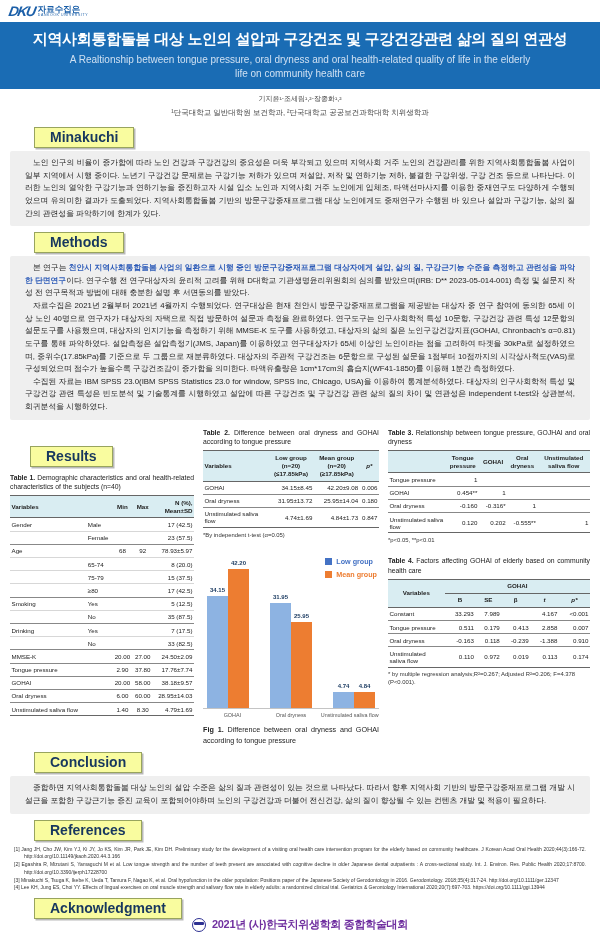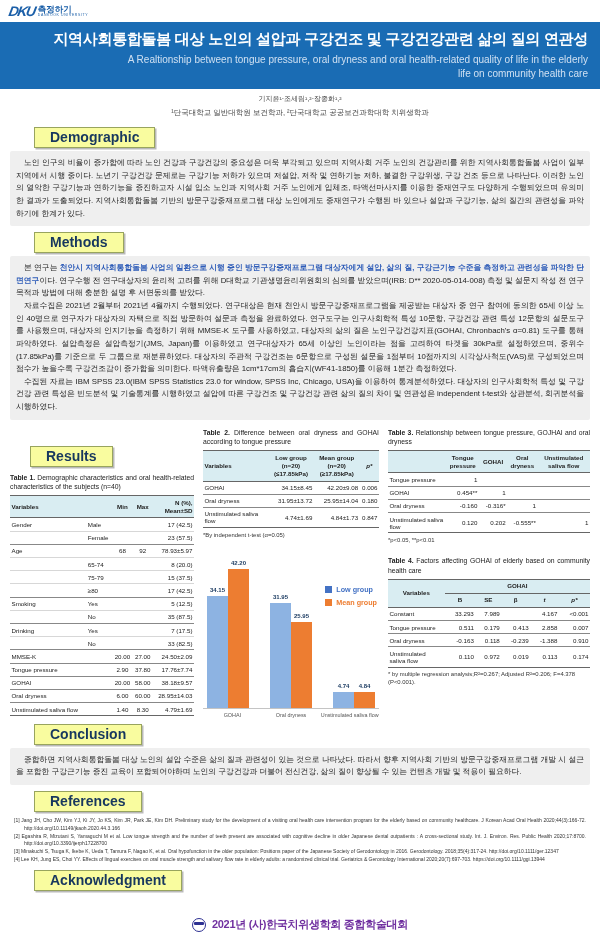--- a/index.html
+++ b/index.html
@@ -9,35 +9,35 @@
     background:#ffffff; color:#222; position:relative; overflow:hidden;
   }
   
   .top-strip { height:22px; display:flex; align-items:center; padding-left:9px; background:#fff; }
   .dku-logo { display:flex; align-items:center; gap:3px; }
   .dku-abbr { font-style:italic; font-weight:bold; color:#1b5fa8; font-size:14px; letter-spacing:-1.5px; transform:skewX(-10deg); }
   .dku-stack { display:flex; flex-direction:column; line-height:1.05; }
   .dku-kr { font-size:8.5px; font-weight:bold; color:#1b5fa8; }
   .dku-en { font-size:3.5px; color:#1b5fa8; letter-spacing:.6px; }
   
-  .banner { background:#1a6cb4; color:#fff; text-align:right; padding:8px 12px 9px; }
+  .banner { background:#1a6cb4; color:#fff; text-align:center; padding:8px 12px 9px; }
   .banner-kr { font-size:15px; font-weight:bold; margin-bottom:4px; letter-spacing:-0.3px; }
   .banner-en { font-size:10px; color:#cfe0f2; line-height:1.35; }
   
   .authors { text-align:center; padding:5px 0 3px; }
   .authors-names { font-size:7px; color:#444; }
   .authors-affil { font-size:7.5px; color:#444; margin-top:4px; }
   
   .section { margin:6px 10px 0; }
   .badge {
     display:inline-block; background:#f9fc9f; border:1px solid #98a45e;
     box-shadow:1.5px 1.5px 0 #b9b9b9; color:#17375e; font-weight:bold;
     font-size:14px; padding:1px 15px 2px; margin-left:24px; margin-bottom:3px;
   }
-  .panel { background:#efefef; border-radius:2px; padding:6px 6px; font-size:7.8px; line-height:1.62; text-align:justify; color:#222; overflow:hidden; }
+  .panel { background:#efefef; border-radius:2px; padding:6px 15px; font-size:7.8px; line-height:1.62; text-align:justify; color:#222; overflow:hidden; }
   .panel p { text-indent:8px; }
   .em { color:#2e5cb8; font-weight:bold; }
   
   .results-wrap { margin:6px 10px 0; display:flex; gap:9px; }
   .rcol1 { width:184px; flex:none;margin-top:20px; }
   .rcol2 { width:176px; flex:none; }
   .rcol3 { flex:1; min-width:0; }
   .rcol1 .badge { margin-left:20px; margin-bottom:4px; }
   .tbl-title { font-size:6.8px; line-height:1.45; margin:2px 0 3px; text-align:justify; color:#222; }
   .ptable { width:100%; border-collapse:collapse; font-size:6.2px; color:#222; }
@@ -45,21 +45,21 @@
   .ptable thead { border-top:1.3px solid #666; border-bottom:1px solid #666; }
   .ptable td { padding:2.6px 1.5px; border-bottom:0.5px solid #d7d7d7; vertical-align:middle; }
   .ptable tr.sep td { border-bottom:0.9px solid #888; }
   .ptable tbody tr:last-child td { border-bottom:1.3px solid #666; }
   .ptable .al { text-align:left; } .ptable .ar { text-align:right; } .ptable .ac { text-align:center; }
   .ptable .ital { font-style:italic; }
   .tbl-foot { font-size:5.9px; color:#333; margin-top:2.5px; line-height:1.4; }
   .gohai-span { border-bottom:0.9px solid #666; }
   
   .chart-wrap { margin-top:12px; position:relative; padding-top:8px; }
-  .legend { position:absolute; top:6px; right:2px; display:flex; flex-direction:column; gap:4px; z-index:2;margin-top:28px; }
+  .legend { position:absolute; top:6px; right:2px; display:flex; flex-direction:column; gap:4px; z-index:2; }
   .legend-item { display:flex; align-items:center; gap:4px; font-size:7.2px; font-weight:bold; }
   .legend-swatch { width:7px; height:7px; flex:none; }
   .plot { position:relative; height:150px; border-bottom:1px solid #c4c4c4; display:flex; align-items:flex-end; justify-content:space-between; padding:0 4px; }
   .bar-group { display:flex; align-items:flex-end; }
   .bar { width:21px; position:relative; }
   .bar-label { position:absolute; top:-9px; left:50%; transform:translateX(-50%); font-size:6px; font-weight:bold; color:#17375e; white-space:nowrap; }
   .cat-labels { display:flex; justify-content:space-between; font-size:5.4px; color:#555; padding:3px 0 0; }
   .cat-labels span { flex:1; text-align:center; }
   .fig-caption { font-size:7.2px; margin-top:7px; line-height:1.5; text-align:justify; }
   
@@ -71,50 +71,50 @@
   .society-logo::after { content:""; position:absolute; left:1px; right:1px; top:3px; height:3px; background:#2e3192; border-radius:1px; }
   .footer-text { color:#7030a0; font-weight:bold; font-size:11px; letter-spacing:-0.3px; }
 </style>
 </head>
 <body>
 
 <div class="top-strip">
   <div class="dku-logo">
     <span class="dku-abbr">DKU</span>
     <span class="dku-stack">
-      <span class="dku-kr">측정하기</span>
+      <span class="dku-kr">자료수집은</span>
       <span class="dku-en">DANKOOK UNIVERSITY</span>
     </span>
   </div>
 </div>
 
 <div class="banner">
   <div class="banner-kr">지역사회통합돌봄 대상 노인의 설압과 구강건조 및 구강건강관련 삶의 질의 연관성</div>
   <div class="banner-en">
     <span>A Realtionship between tongue pressure, oral dryness and oral health-related quality of life in the elderly</span><br>
     <span>life on community health care</span>
   </div>
 </div>
 
 <div class="authors">
   <div class="authors-names">기지윤¹·조세림¹,²·장종화¹,²</div>
   <div class="authors-affil">¹단국대학교 일반대학원 보건학과, ²단국대학교 공공보건과학대학 치위생학과</div>
 </div>
 
 <div class="section">
-  <div class="badge">Demographic</div>
+  <div class="badge">Minakuchi</div>
   <div class="panel">
     <p>노인 인구의 비율이 증가함에 따라 노인 건강과 구강건강의 중요성은 더욱 부각되고 있으며 지역사회 거주 노인의 건강관리를 위한 지역사회통합돌봄 사업이 일부 지역에서 시행 중이다. 노년기 구강건강 문제로는 구강기능 저하가 있으며 저설압, 저작 및 연하기능 저하, 불결한 구강위생, 구강 건조 등으로 나타난다. 이러한 노인의 열악한 구강기능과 연하기능을 증진하고자 시설 입소 노인과 지역사회 거주 노인에게 입체조, 타액선마사지를 이용한 중재연구도 다양하게 수행되었으며 유의미한 결과가 도출되었다. 지역사회통합돌봄 기반의 방문구강중재프로그램 대상 노인에게도 중재연구가 수행된 바 있으나 설압과 구강기능, 삶의 질간의 관련성을 파악하기에 한계가 있다.</p>
   </div>
 </div>
 
 <div class="section">
   <div class="badge">Methods</div>
   <div class="panel">
-    <p><span>본 연구는 </span><span class="em">천안시 지역사회통합돌봄 사업의 일환으로 시행 중인 방문구강중재프로그램 대상자에게 설압, 삶의 질, 구강근기능 수준을 측정하고 관련성을 파악한 단면연구</span><span>이다. 연구수행 전 연구대상자의 윤리적 고려를 위해 D대학교 기관생명윤리위원회의 심의를 받았으며(IRB: D** 2020-05-014-008) 측정 및 설문지 작성 전 연구목적과 방법에 대해 충분한 설명 후 서면동의를 받았다.</span></p>
+    <p><span>본 연구는 </span><span class="em">천안시 지역사회통합돌봄 사업의 일환으로 시행 중인 방문구강중재프로그램 대상자에게 설압, 삶의 질, 구강근기능 수준을 측정하고 관련성을 파악한 단면연구</span><span>이다. 연구수행 전 연구대상자의 윤리적 고려를 위해 D대학교 기관생명윤리위원회의 심의를 받았으며(IRB: D** 2023-05-014-001) 측정 및 설문지 작성 전 연구목적과 방법에 대해 충분한 설명 후 서면동의를 받았다.</span></p>
     <p>자료수집은 2021년 2월부터 2021년 4월까지 수행되었다. 연구대상은 현재 천안시 방문구강중재프로그램을 제공받는 대상자 중 연구 참여에 동의한 65세 이상 노인 40명으로 연구자가 대상자의 자택으로 직접 방문하여 설문과 측정을 완료하였다. 연구도구는 인구사회학적 특성 10문항, 구강건강 관련 특성 12문항의 설문도구를 사용했으며, 대상자의 인지기능을 측정하기 위해 MMSE-K 도구를 사용하였고, 대상자의 삶의 질은 노인구강건강지표(GOHAI, Chronbach's α=0.81) 도구를 통해 파악하였다. 설압측정은 설압측정기(JMS, Japan)를 이용하였고 연구대상자가 65세 이상인 노인이라는 점을 고려하여 타겟을 30kPa로 설정하였으며, 중위수(17.85kPa)를 기준으로 두 그룹으로 재분류하였다. 대상자의 주관적 구강건조는 6문항으로 구성된 설문을 1점부터 10점까지의 시각상사척도(VAS)로 구성되었으며 점수가 높을수록 구강건조감이 증가함을 의미한다. 타액유출량은 1cm*17cm의 흡습지(WF41-1850)를 이용해 1분간 측정하였다.</p>
     <p>수집된 자료는 IBM SPSS 23.0(IBM SPSS Statistics 23.0 for window, SPSS Inc, Chicago, USA)을 이용하여 통계분석하였다. 대상자의 인구사회학적 특성 및 구강건강 관련 특성은 빈도분석 및 기술통계를 시행하였고 설압에 따른 구강건조 및 구강건강 관련 삶의 질의 차이 및 연관성은 independent t-test와 상관분석, 회귀분석을 시행하였다.</p>
   </div>
 </div>
 
 <div class="results-wrap">
   <div class="rcol1">
     <div class="badge">Results</div>
     <div class="tbl-title"><b>Table 1.</b><span> Demographic characteristics and oral health-related characteristics of the subjects (n=40)</span></div>
     <table class="ptable" id="table1">
@@ -310,20 +310,21 @@
             <div class="bar" style="height: 15.9182px; background: rgb(237, 125, 49);">
               <div class="bar-label">4.84</div>
             </div>
           </div>
         </div>
       <div class="cat-labels" id="fig1-cats">
           <span>GOHAI</span>
           <span>Oral dryness</span>
           <span>Unstimulated saliva flow</span>
         </div>
+      <div class="fig-caption"><b>Fig 1.</b><span> Difference between oral dryness and GOHAI according to tongue pressure</span></div>
     </div>
   </div>
 
   <div class="rcol3">
     <div class="tbl-title"><b>Table 3.</b><span> Relationship between tongue pressure, GOJHAI and oral dryness</span></div>
     <table class="ptable" id="table3">
         <thead>
           <tr>
             <th class="al" style="width: 29%;"></th>
             <th class="ac" style="width: 16%;">Tongue

